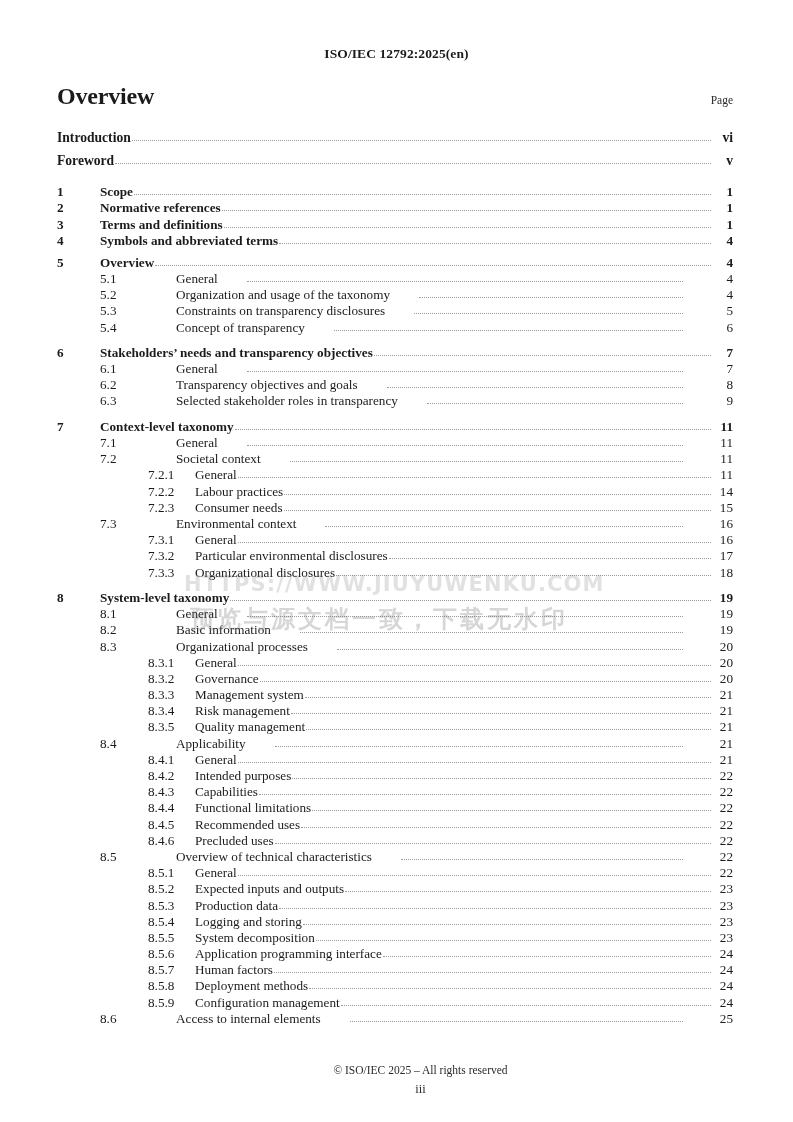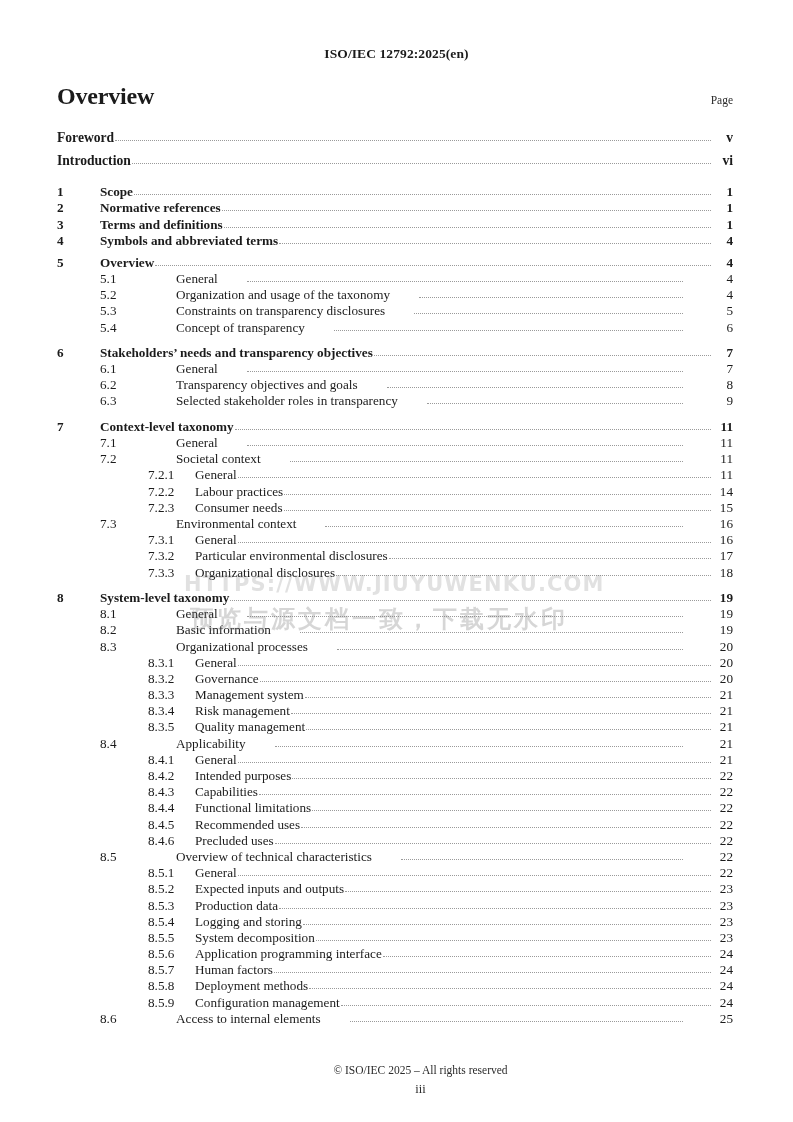--- a/index.html
+++ b/index.html
@@ -192,29 +192,29 @@
   <div class="doc-header">ISO/IEC 12792:2025(en)</div>
 
   <div class="toc-title-row">
     <div class="toc-title">Overview</div>
     <div class="toc-page-label">Page</div>
   </div>
 
   <div class="toc" id="toc-list">
       <div class="toc-row lvl0">
         <span class="toc-num"></span>
-        <span class="toc-text">Foreword</span>
-        <span class="toc-leader"></span>
-        <span class="toc-pg">v</span>
+        <span class="toc-text">Introduction</span>
+        <span class="toc-leader"></span>
+        <span class="toc-pg">vi</span>
       </div>
       <div class="toc-row lvl0">
         <span class="toc-num"></span>
-        <span class="toc-text">Introduction</span>
-        <span class="toc-leader"></span>
-        <span class="toc-pg">vi</span>
+        <span class="toc-text">Foreword</span>
+        <span class="toc-leader"></span>
+        <span class="toc-pg">v</span>
       </div>
       <div class="gap-md"></div>
       <div class="toc-row lvl1">
         <span class="toc-num">1</span>
         <span class="toc-text">Scope</span>
         <span class="toc-leader"></span>
         <span class="toc-pg">1</span>
       </div>
       <div class="toc-row lvl1">
         <span class="toc-num">2</span>

